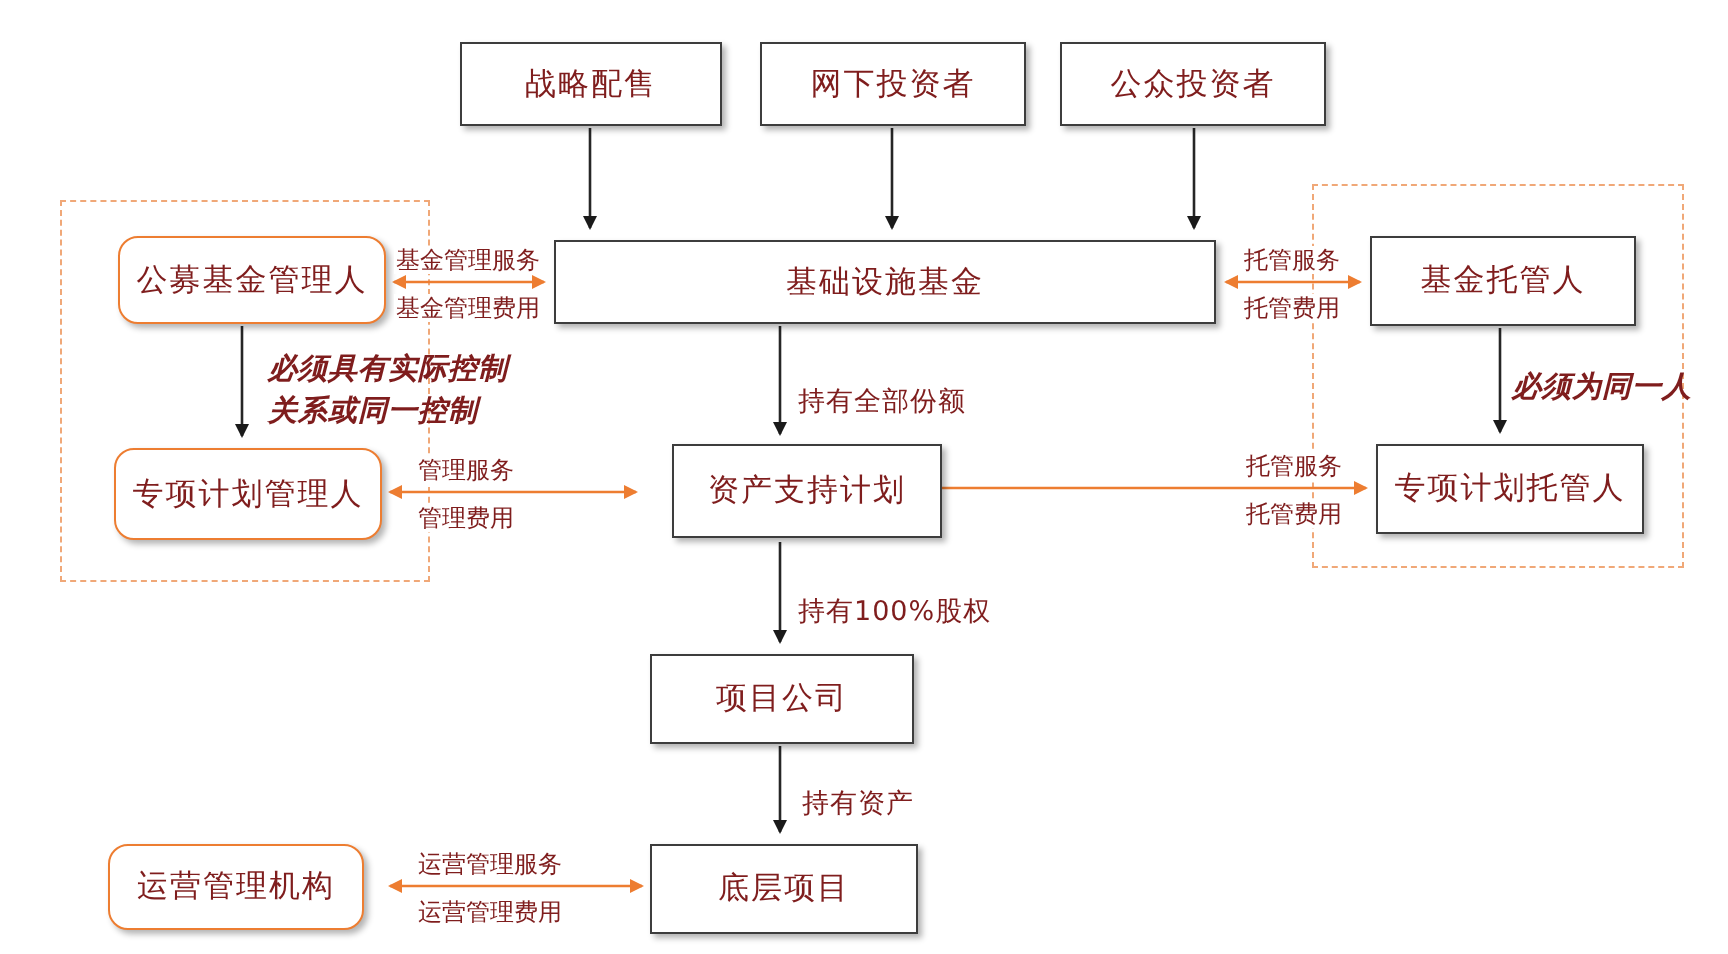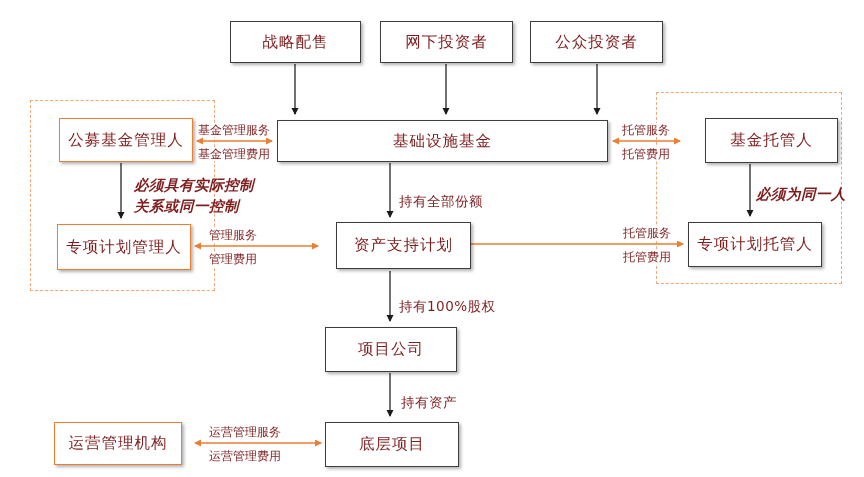--- a/index.html
+++ b/index.html
@@ -10,21 +10,21 @@
   .edges{position:absolute;left:0;top:0;width:864px;height:477px;z-index:1;}
   .dashed-group{
     position:absolute;border:1.5px dashed #f0a878;background:transparent;z-index:0;
   }
   .box{
     position:absolute;background:#ffffff;border:1.6px solid #3d3d3d;
     box-shadow:2px 2px 3px rgba(0,0,0,.30);
     display:flex;align-items:center;justify-content:center;
     font-size:15.5px;letter-spacing:1px;z-index:2;box-sizing:border-box;
   }
-  .box.orange{border-color:#ed7d31;}
+  .box.orange{border-color:#ed7d31;border-radius:10px;}
   .elabel{
     position:absolute;font-size:12px;white-space:nowrap;z-index:3;background:#ffffff;
     padding:0 1px;line-height:14px;text-align:center;
   }
   .elabel.center{transform:translateX(-50%);}
   .vlabel{
     position:absolute;font-size:13.5px;white-space:nowrap;z-index:3;background:#ffffff;
     line-height:15px;letter-spacing:0.5px;margin-top:11px;
   }
   .note{
@@ -77,21 +77,21 @@
 
   <div class="box orange" style="left:59px;top:118px;width:134px;height:44px">公募基金管理人</div>
   <div class="box orange" style="left:57px;top:224px;width:134px;height:46px">专项计划管理人</div>
 
   <div class="box" style="left:336px;top:222px;width:135px;height:47px">资产支持计划</div>
   <div class="box" style="left:325px;top:327px;width:132px;height:45px">项目公司</div>
   <div class="box" style="left:325px;top:422px;width:134px;height:45px">底层项目</div>
 
   <div class="box orange" style="left:54px;top:422px;width:128px;height:43px">运营管理机构</div>
 
-  <div class="box" style="left:705px;top:118px;width:133px;height:45px">基金托管人</div>
+  <div class="box" style="left:685px;top:118px;width:133px;height:45px">基金托管人</div>
   <div class="box" style="left:688px;top:222px;width:134px;height:45px">专项计划托管人</div>
 
   <div class="elabel center" style="left:234px;top:123px">基金管理服务</div>
   <div class="elabel center" style="left:234px;top:147px">基金管理费用</div>
 
   <div class="elabel center" style="left:646px;top:123px">托管服务</div>
   <div class="elabel center" style="left:646px;top:147px">托管费用</div>
 
   <div class="elabel center" style="left:233px;top:228px">管理服务</div>
   <div class="elabel center" style="left:233px;top:252px">管理费用</div>

